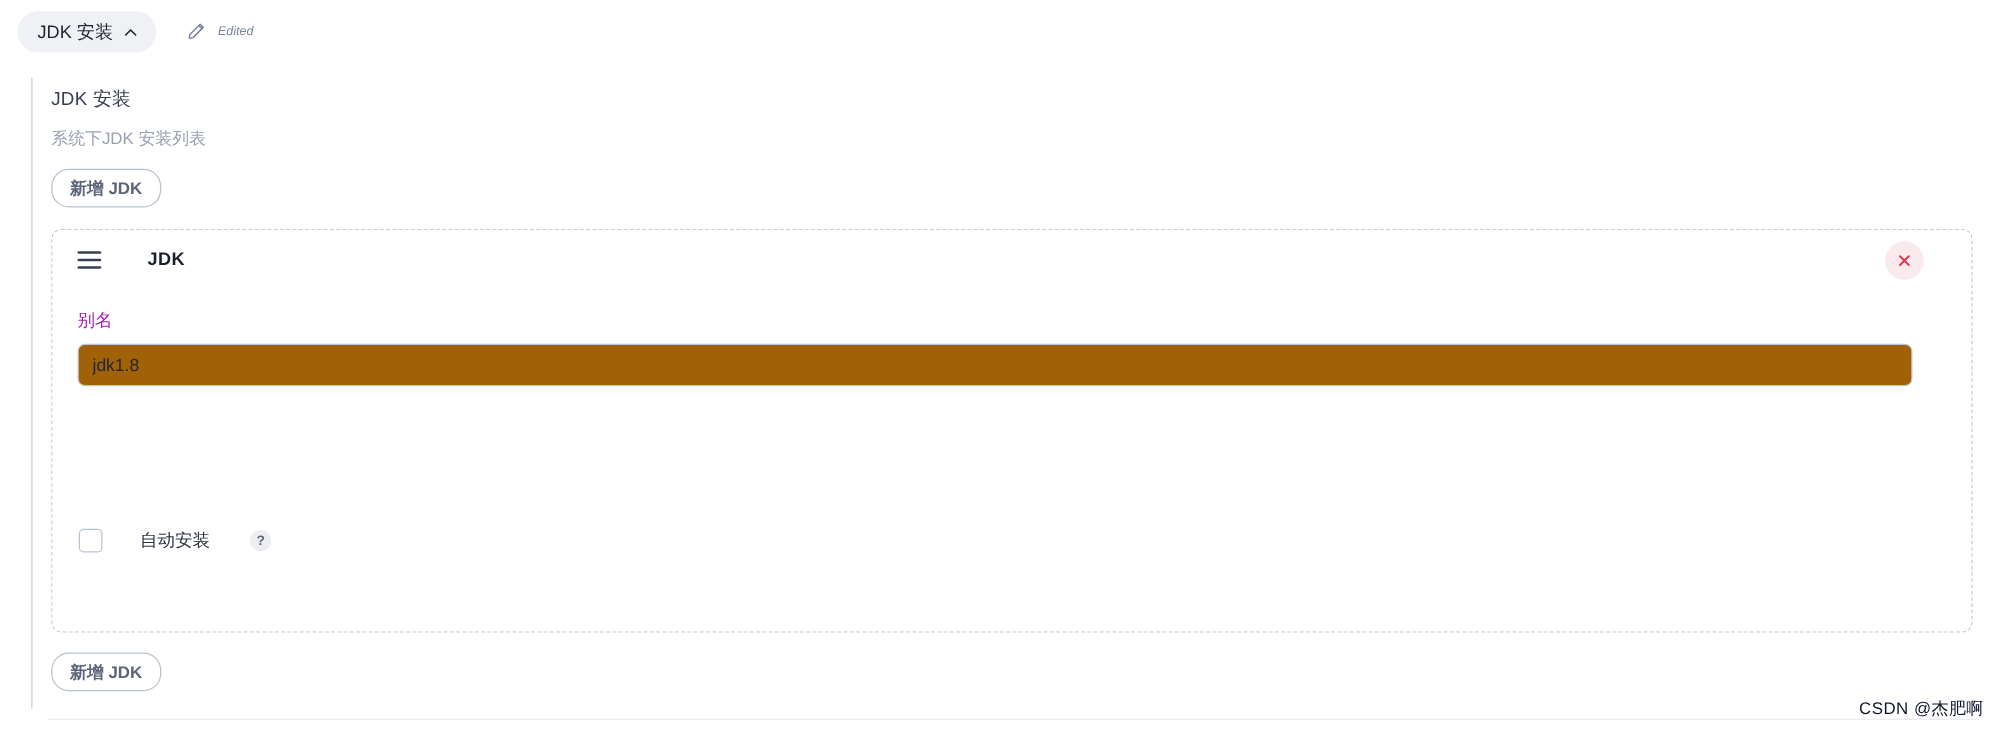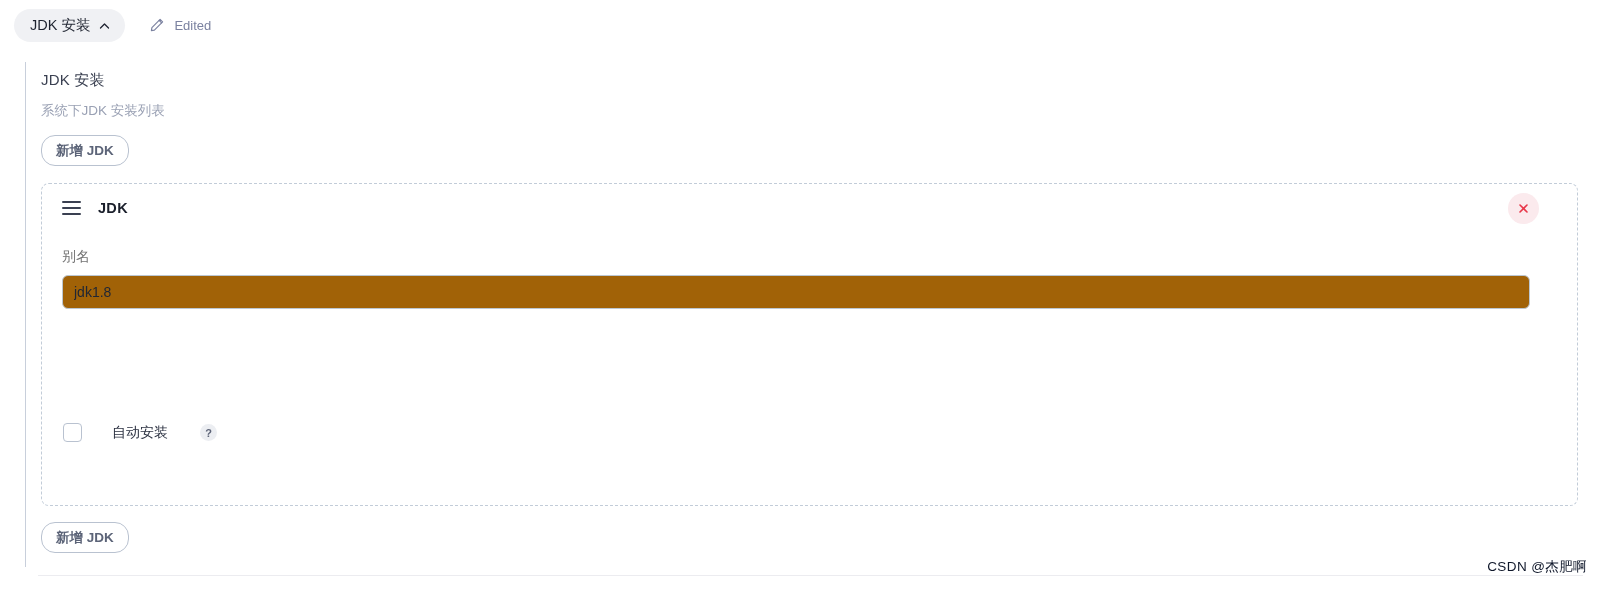--- a/index.html
+++ b/index.html
@@ -49,22 +49,23 @@
     top: 1px;
   }
   .chevron-up svg { display: block; }
 
   .edited-group {
     display: inline-flex;
     align-items: center;
     gap: 9px;
     margin-left: 24px;
     color: #7b82a0;
-    font-size: 13px;
+    font-size: 10px;
     cursor: default;
+    font-style: italic;
   }
   .pencil-icon { display: inline-block; width: 16px; height: 16px; }
   .pencil-icon svg { display: block; }
 
   
   .content-wrap {
     position: absolute;
     left: 0;
     top: 50px;
     width: 1603px;
@@ -124,21 +125,21 @@
     height: 323px;
     border: 1.5px dashed #c2ccd8;
     border-radius: 8px;
   }
   .block-head {
     position: absolute;
     left: 20px;
     top: 16px;
     display: flex;
     align-items: center;
-    gap: 17px;
+    gap: 37px;
   }
   .drag-handle {
     width: 19px;
     height: 14px;
     display: inline-flex;
     flex-direction: column;
     justify-content: space-between;
     cursor: grab;
   }
   .drag-handle i {
@@ -172,21 +173,21 @@
   }
   .close-btn svg { display: block; }
 
   .field {
     position: absolute;
     left: 20px;
     width: 1468px;
   }
   .field-label {
     font-size: 14px;
-    color: #737373;
+    color: #a21caf;
     line-height: 18px;
     margin-bottom: 10px;
   }
   .field-input {
     width: 1468px;
     height: 34px;
     border: 1px solid #bcc7d2;
     border-radius: 6px;
     background: #a16207;
     padding: 0 11px;

